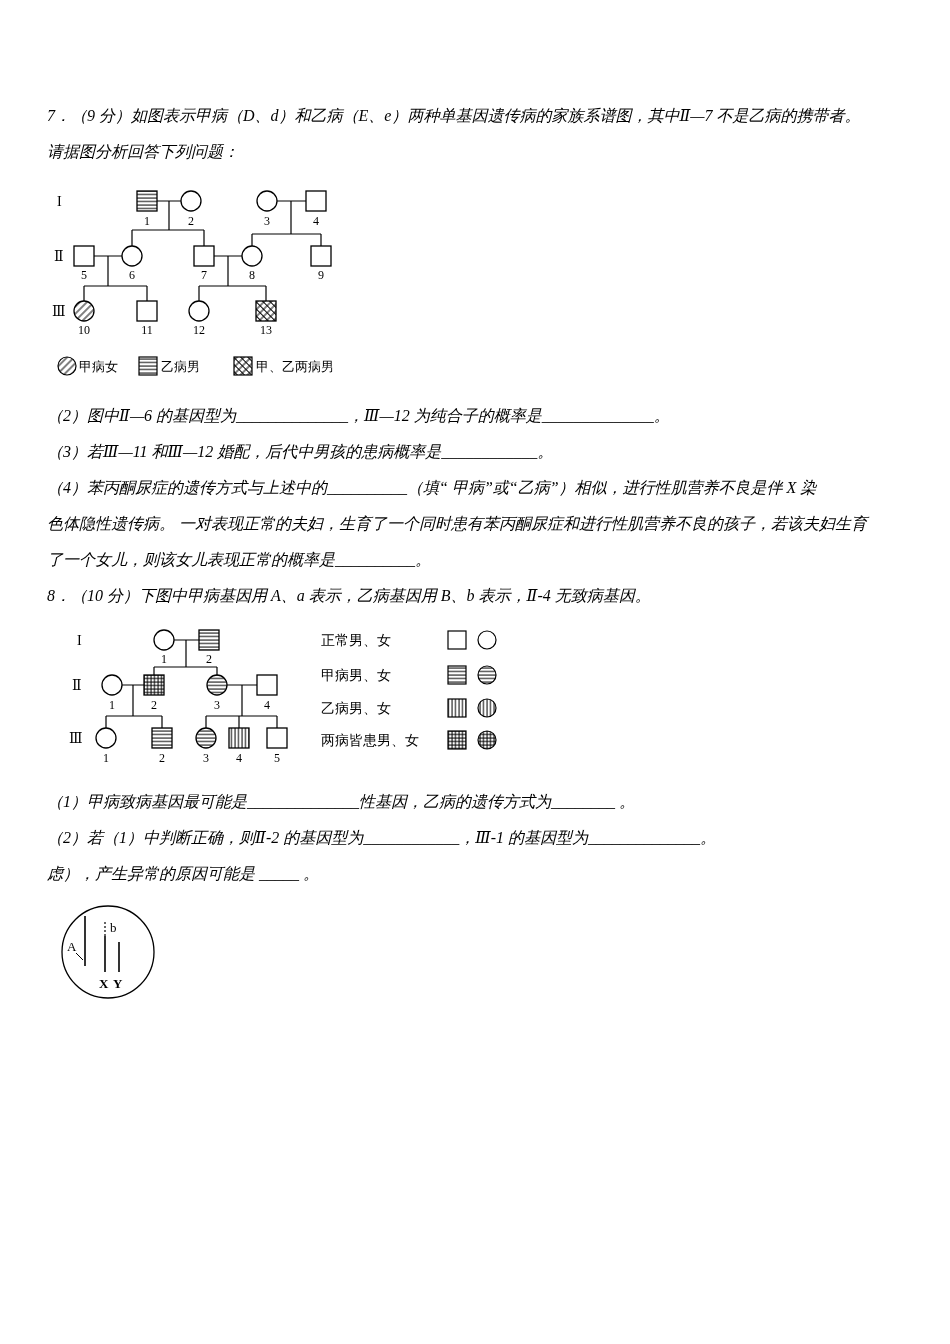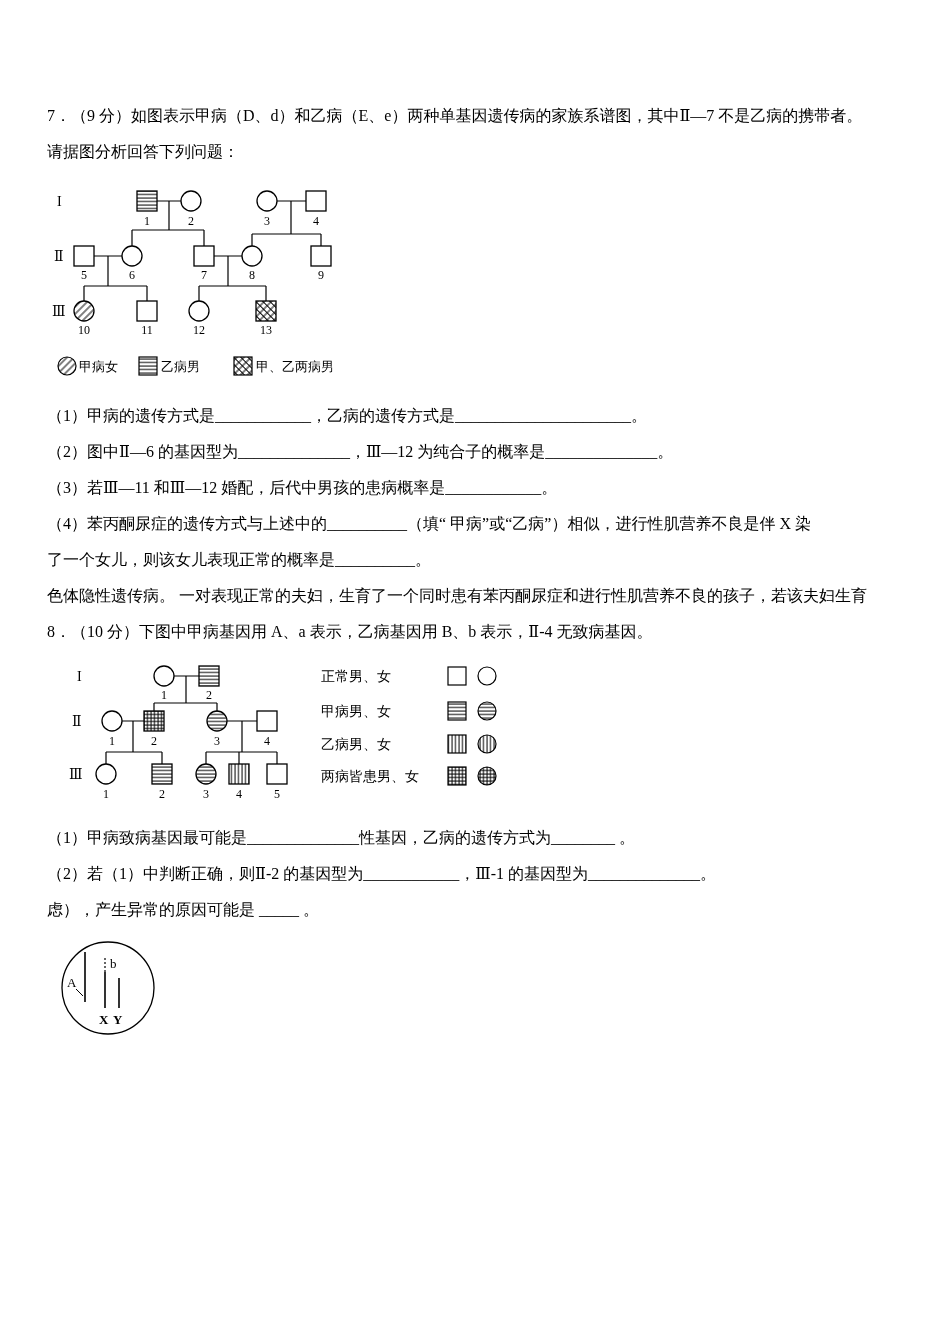--- a/index.html
+++ b/index.html
@@ -9,21 +9,21 @@
     font-family: "Liberation Serif", "DejaVu Serif", serif;
     color: #000;
   }
   .page {
     position: relative;
     width: 950px; height: 1344px;
     padding: 98px 46px 0 47px;
     overflow: hidden;
     background: #fff;
   }
-  .tline { margin: 0; font-size: 16px; line-height: 36px; text-align: left; }
+  .tline { margin: 0; font-size: 16px; line-height: 36px; text-align: left; font-style: italic; }
   .fig { display: block; }
   .fig1 { margin: 6px 0 10px 2px; }
   .fig2 { margin: 4px 0 4px 12px; }
   .fig3 { margin: 10px 0 0 6px; }
   .q5line { margin-top: 34px; }
   svg text { font-family: "Liberation Serif", "DejaVu Serif", serif; fill: #000; }
   sup { font-size: 11px; }
 </style>
 </head>
 <body>
@@ -106,26 +106,25 @@
     <g>
       <circle cx="18" cy="190" r="9" fill="url(#patD)" stroke="#000" stroke-width="1.2"></circle>
       <text x="30" y="195" font-size="13">甲病女</text>
       <rect x="90" y="181" width="18" height="18" fill="url(#patH)" stroke="#000" stroke-width="1.2"></rect>
       <text x="112" y="195" font-size="13">乙病男</text>
       <rect x="185" y="181" width="18" height="18" fill="url(#patX)" stroke="#000" stroke-width="1.2"></rect>
       <text x="207" y="195" font-size="13">甲、乙两病男</text>
     </g>
   </svg>
 
-  <p class="tline">（1）甲病的遗传方式是____________，乙病的遗传方式是______________________。</p>
   <p class="tline">（2）图中Ⅱ—6 的基因型为______________，Ⅲ—12 为纯合子的概率是______________。</p>
   <p class="tline">（3）若Ⅲ—11 和Ⅲ—12 婚配，后代中男孩的患病概率是____________。</p>
   <p class="tline">（4）苯丙酮尿症的遗传方式与上述中的__________（填“ 甲病”或“乙病”）相似，进行性肌营养不良是伴 X 染</p>
+  <p class="tline">色体隐性遗传病。 一对表现正常的夫妇，生育了一个同时患有苯丙酮尿症和进行性肌营养不良的孩子，若该夫妇生育</p>
   <p class="tline">了一个女儿，则该女儿表现正常的概率是__________。</p>
-  <p class="tline">色体隐性遗传病。 一对表现正常的夫妇，生育了一个同时患有苯丙酮尿症和进行性肌营养不良的孩子，若该夫妇生育</p>
 
   <p class="tline">8．（10 分）下图中甲病基因用 A、a 表示，乙病基因用 B、b 表示，Ⅱ-4 无致病基因。</p>
 
   <svg class="fig fig2" width="460" height="162" viewBox="0 0 460 162">
     <g stroke="#000" stroke-width="1.2" fill="none">
       <path d="M115,22 H140 M63,67 H85 M168,67 H198"></path>
       <path d="M127,22 V49 M95,49 H158 M95,49 V57 M158,49 V57"></path>
       <path d="M74,67 V98 M47,98 H103 M47,98 V110 M103,98 V110"></path>
       <path d="M183,67 V98 M147,98 H218 M147,98 V110 M180,98 V110 M218,98 V110"></path>
     </g>

